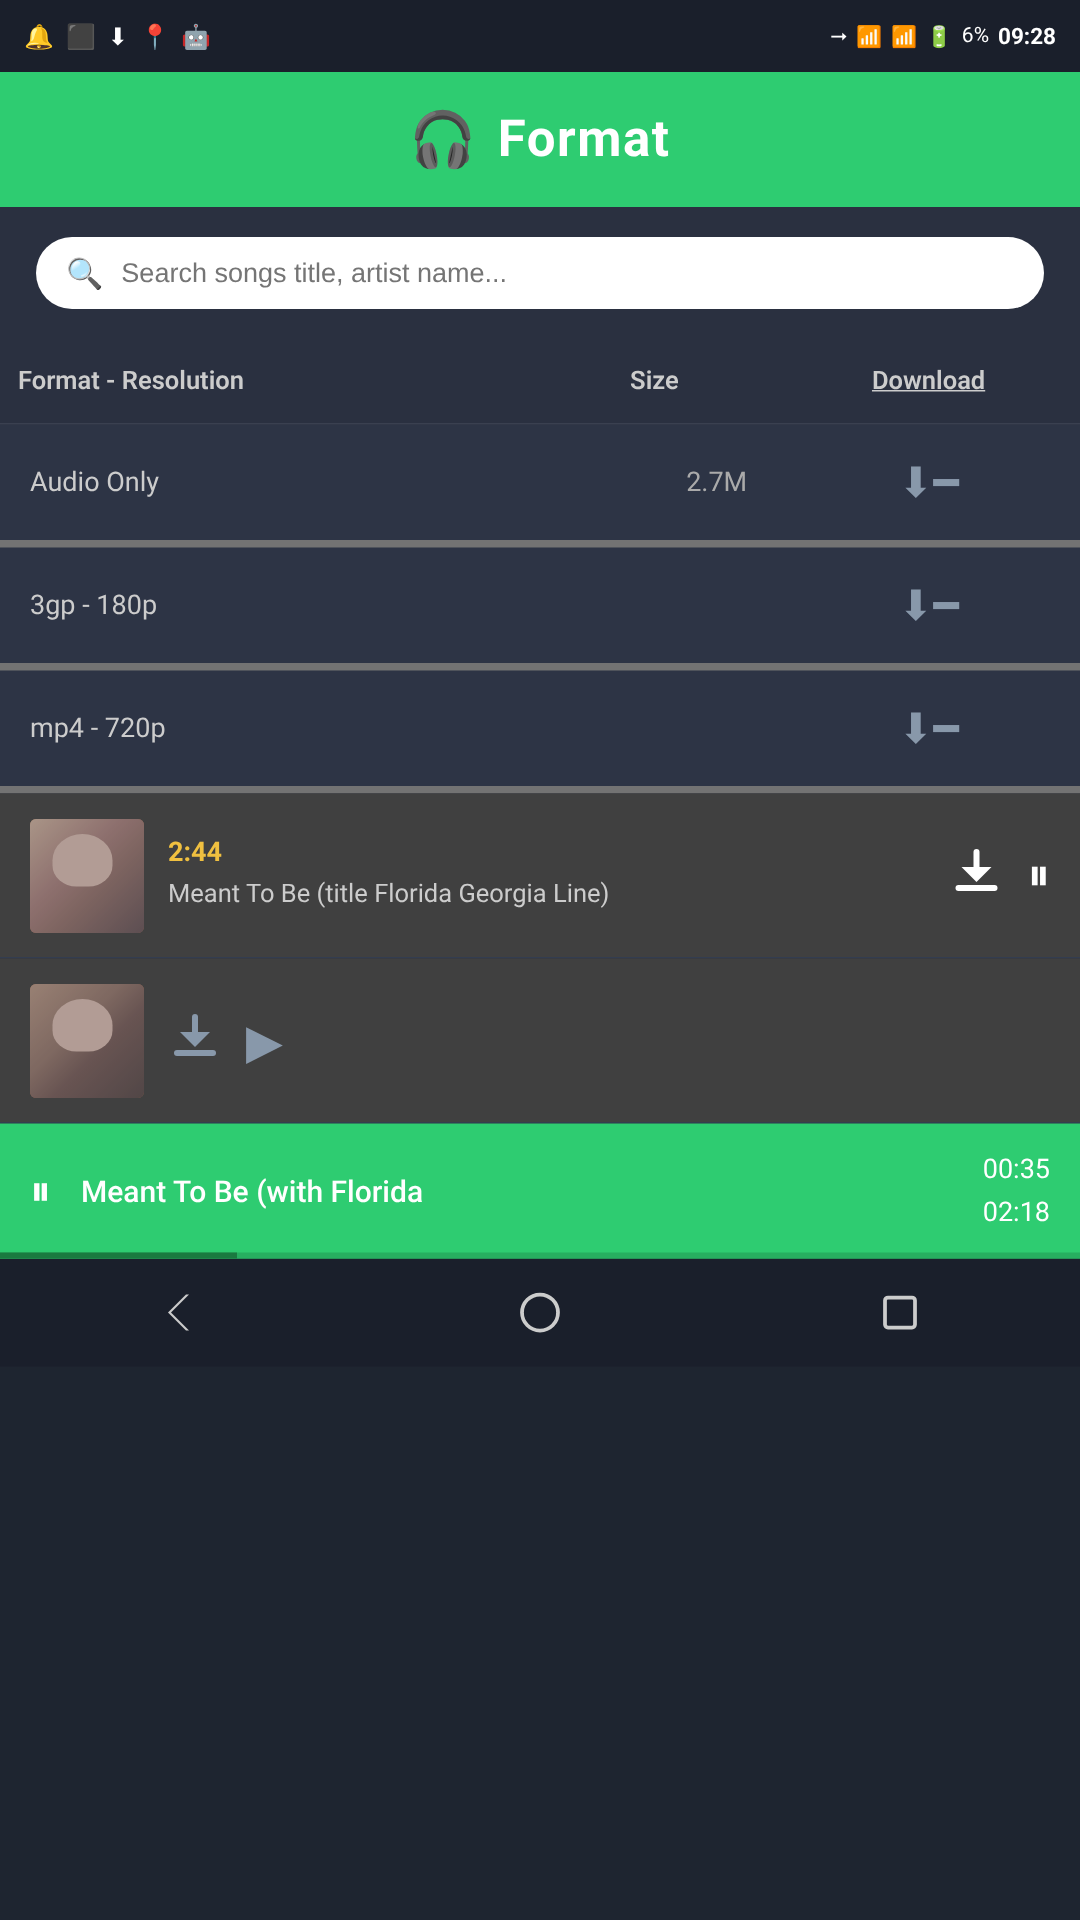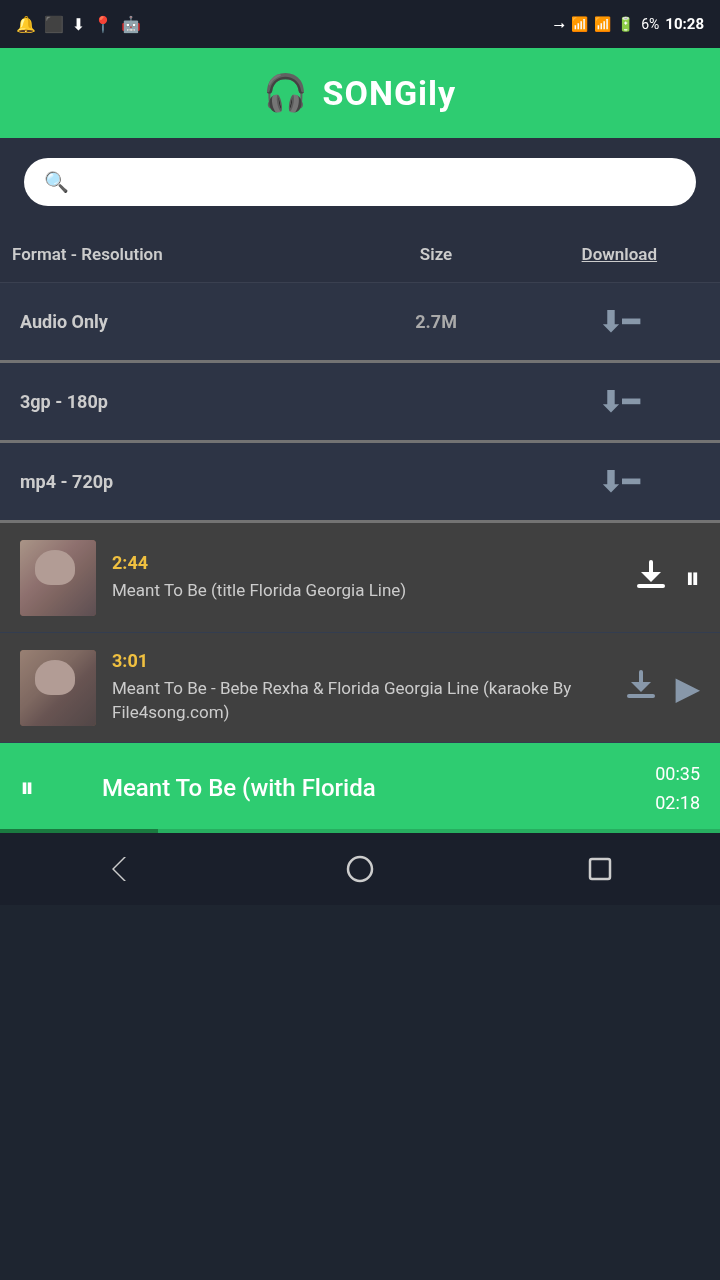--- a/index.html
+++ b/index.html
@@ -101,31 +101,30 @@
       text-align: left;
     }
     .table-header th:nth-child(2) {
       text-align: center;
     }
     .table-header th:nth-child(3) {
       text-align: center;
       text-decoration: underline;
     }
     .table-row {
-      border-bottom: 3px solid #737373;
+      border-bottom: 5px solid #737373;
       background: #2d3445;
-      font-weight: bold;
     }
     .table-row td {
       padding: 22px 20px;
       color: #ccc;
       font-size: 18px;
     }
     .table-row td:nth-child(2) {
-      text-align: center;
+      text-align: right;
       color: #aaa;
     }
     .table-row td:nth-child(3) {
       text-align: center;
     }
     .download-icon-cell {
       display: flex;
       justify-content: center;
       align-items: center;
     }
@@ -244,23 +243,22 @@
       width: 22%;
     }
     .np-pause-btn {
       color: white;
       font-size: 28px;
       cursor: pointer;
     }
     .np-title {
       flex: 1;
       color: white;
-      font-size: 24px;
+      font-size: 20px;
       font-weight: 500;
-      margin-left: 48px;
     }
     .np-time {
       color: white;
       font-size: 18px;
       display: flex;
       gap: 8px;
       flex-direction: column;
     }
 
     
@@ -292,32 +290,33 @@
     <span class="status-icon">⬇</span>
     <span class="status-icon">📍</span>
     <span class="status-icon">🤖</span>
   </div>
   <div class="status-right">
     <span style="font-size:14px;">⭢</span>
     <span style="font-size:14px;">📶</span>
     <span style="font-size:14px;">📶</span>
     <span style="font-size:14px;">🔋</span>
     <span style="font-size:14px;color:white;">6%</span>
-    <span style="font-size:15px;font-weight:bold;color:white;">10:28</span>
+    <span style="font-size:15px;font-weight:bold;color:white;">09:28</span>
   </div>
 </div>
 
 <div class="app-header">
   <span class="header-icon">🎧</span>
-  <span class="header-title">SONGily</span>
+  <span class="header-title">Format</span>
 </div>
 
 <div class="search-container">
   <div class="search-box">
     <span class="search-icon">🔍</span>
+    <input class="search-input" type="text" placeholder="Search songs title, artist name..." style="">
   </div>
 </div>
 
 <table class="format-table">
   <thead>
     <tr class="table-header">
       <th>Format - Resolution</th>
       <th>Size</th>
       <th>Download</th>
     </tr>
@@ -370,24 +369,20 @@
       </svg>
     </span>
     <span class="pause-btn">⏸</span>
   </div>
 </div>
 
 <div class="song-item">
   <div class="song-thumb">
     <div class="thumb-face" style="background: linear-gradient(135deg, #b07850 0%, #8a5535 40%, #6a3820 60%, #4a2510 100%);"></div>
   </div>
-  <div class="song-info">
-    <span class="song-duration">3:01</span>
-    <span class="song-title">Meant To Be - Bebe Rexha &amp; Florida Georgia Line (karaoke By File4song.com)</span>
-  </div>
   <div class="song-actions">
     <span class="song-dl-btn" style="color:#8898aa;" title="Download">
       <svg width="36" height="36" viewBox="0 0 36 36" fill="#8898aa">
         <rect x="4" y="28" width="28" height="4" rx="2"></rect>
         <rect x="16" y="4" width="4" height="16" rx="2"></rect>
         <polygon points="18,26 8,16 28,16"></polygon>
       </svg>
     </span>
     <span class="play-btn" style="font-size:32px;color:#8898aa;">▶</span>
   </div>

